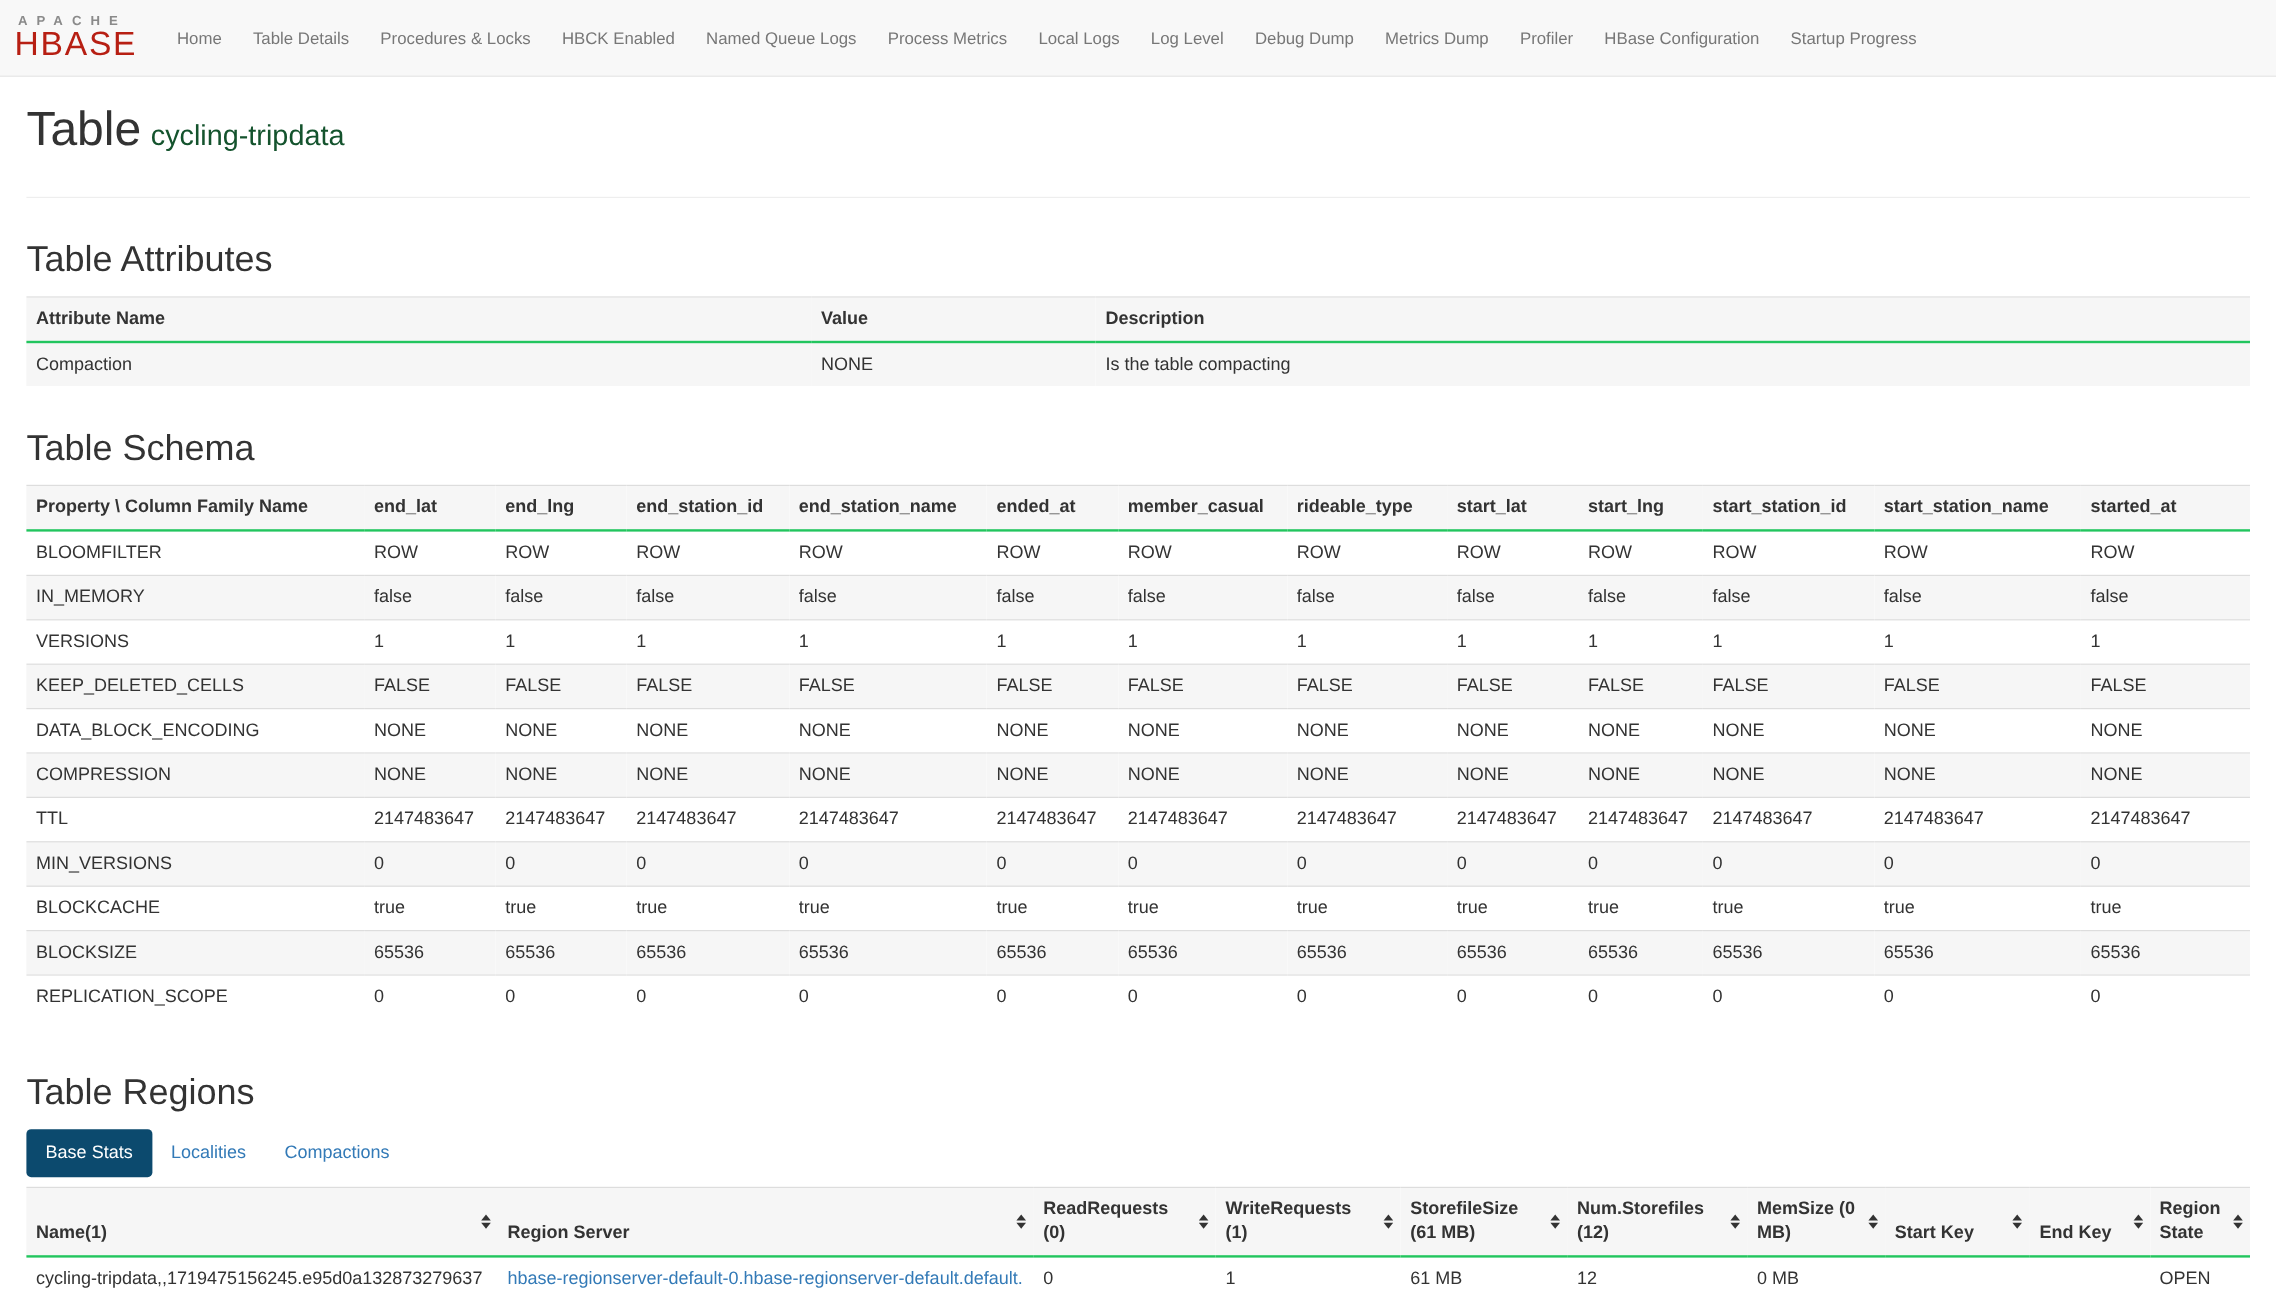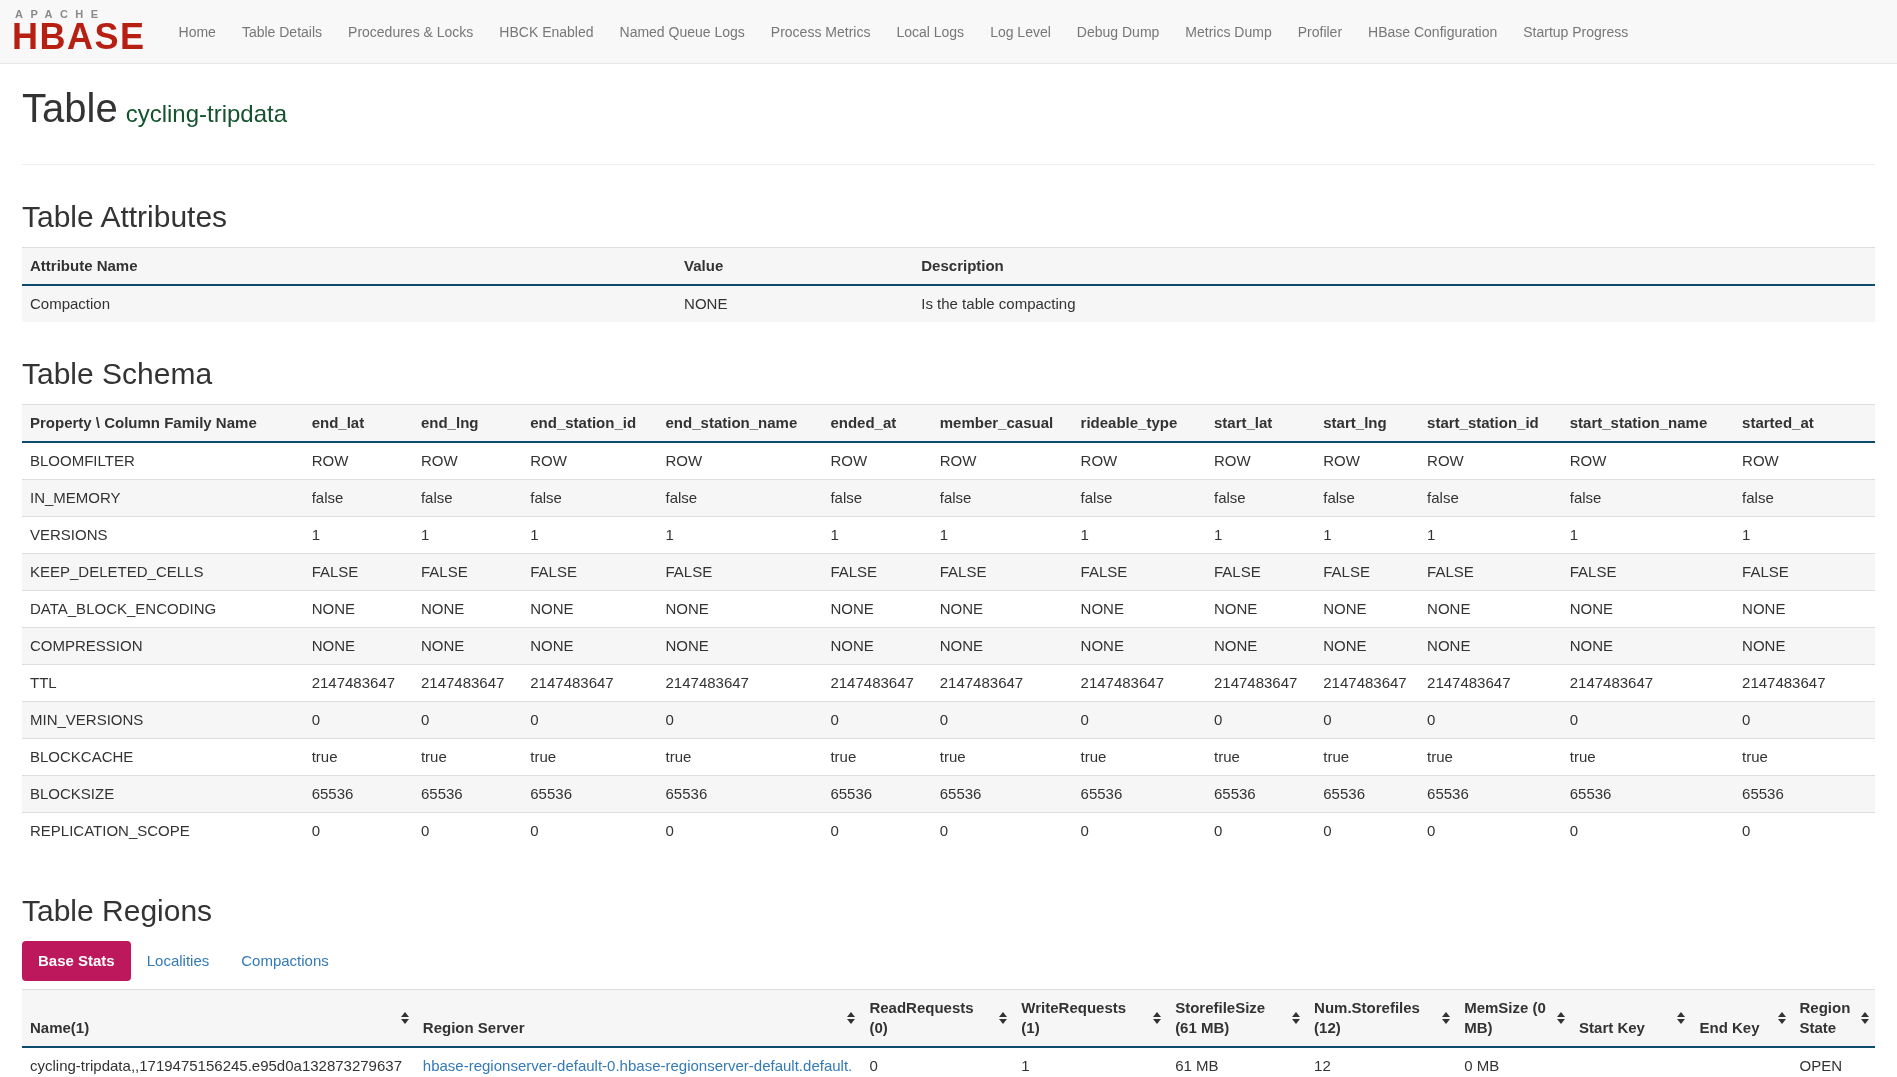--- a/index.html
+++ b/index.html
@@ -6,49 +6,49 @@
   html,body { width: 1897px; height: 1077px; overflow: hidden; background: #fff; }
   body { font-family: "Liberation Sans", sans-serif; font-size: 15px; color: #333; }
 
   
   .navbar {
     height: 64px; background: #f8f8f8; border-bottom: 1px solid #e7e7e7;
     display: flex; align-items: center; padding-left: 12px; white-space: nowrap;
   }
   .logo { display: flex; flex-direction: column; margin-right: 20px; cursor: pointer; line-height: 1; }
   .logo-top  { font-size: 11px; font-weight: bold; letter-spacing: 7.5px; color: #8a8a8a; padding-left: 3px; }
-  .logo-bottom { font-size: 36px; font-weight: 700; letter-spacing: 1.5px; color: #b71f13; line-height: 0.92; }
+  .logo-bottom { font-size: 28px; font-weight: 400; letter-spacing: 1.5px; color: #b71f13; line-height: 0.92; }
   .nav-items { display: flex; align-items: center; height: 100%; }
   .nav-link { color: #777; padding: 15px 13px; font-size: 14px; text-decoration: none; cursor: pointer; }
 
   
   .container { padding: 0 22px; }
   .page-header { margin-top: 22px; padding-bottom: 28px; border-bottom: 1px solid #eee; }
   .page-header h1 { font-size: 40px; font-weight: 400; color: #333; line-height: 44px; }
   .page-header h1 small { font-size: 24px; font-weight: 400; color: #14532d; margin-left: 8px; }
 
   h2.section-heading { font-size: 30px; font-weight: 400; color: #333; line-height: 36px; margin: 34px 0 12px; }
   h2.section-heading.tight { margin-top: 44px; }
 
   
   table { width: 100%; border-collapse: collapse; table-layout: fixed; }
   th, td { text-align: left; padding: 8px; line-height: 20px; font-size: 15px;
            border-top: 1px solid #ddd; vertical-align: top; overflow: hidden; }
   th { font-weight: bold; vertical-align: bottom; }
-  tr.header-row th { border-bottom: 2px solid #0c4a6e; }
+  tr.header-row th { border-bottom: 2px solid #22c55e; }
   tr.striped { background: #f6f6f6; }
 
   a.blue-link { color: #337ab7; text-decoration: none; cursor: pointer; }
   .break { word-break: break-all; }
 
   
   .tabs { display: flex; align-items: center; margin-bottom: 8px; }
   .pill { font-size: 15px; color: #337ab7; padding: 10px 16px; border-radius: 4px;
           text-decoration: none; cursor: pointer; line-height: 20px; }
-  .pill.active { background: #be185d; color: #fff; font-weight: bold; }
+  .pill.active { background: #0c4a6e; color: #fff; }
 
   
   th.sortable { position: relative; padding-right: 22px; }
   .sort-icon { position: absolute; right: 6px; top: 50%; transform: translateY(-50%);
                display: flex; flex-direction: column; align-items: center; gap: 2px; }
   .sort-up   { width: 0; height: 0; border-left: 4px solid transparent; border-right: 4px solid transparent; border-bottom: 5px solid #333; }
   .sort-down { width: 0; height: 0; border-left: 4px solid transparent; border-right: 4px solid transparent; border-top: 5px solid #333; }
 </style>
 </head>
 <body>

